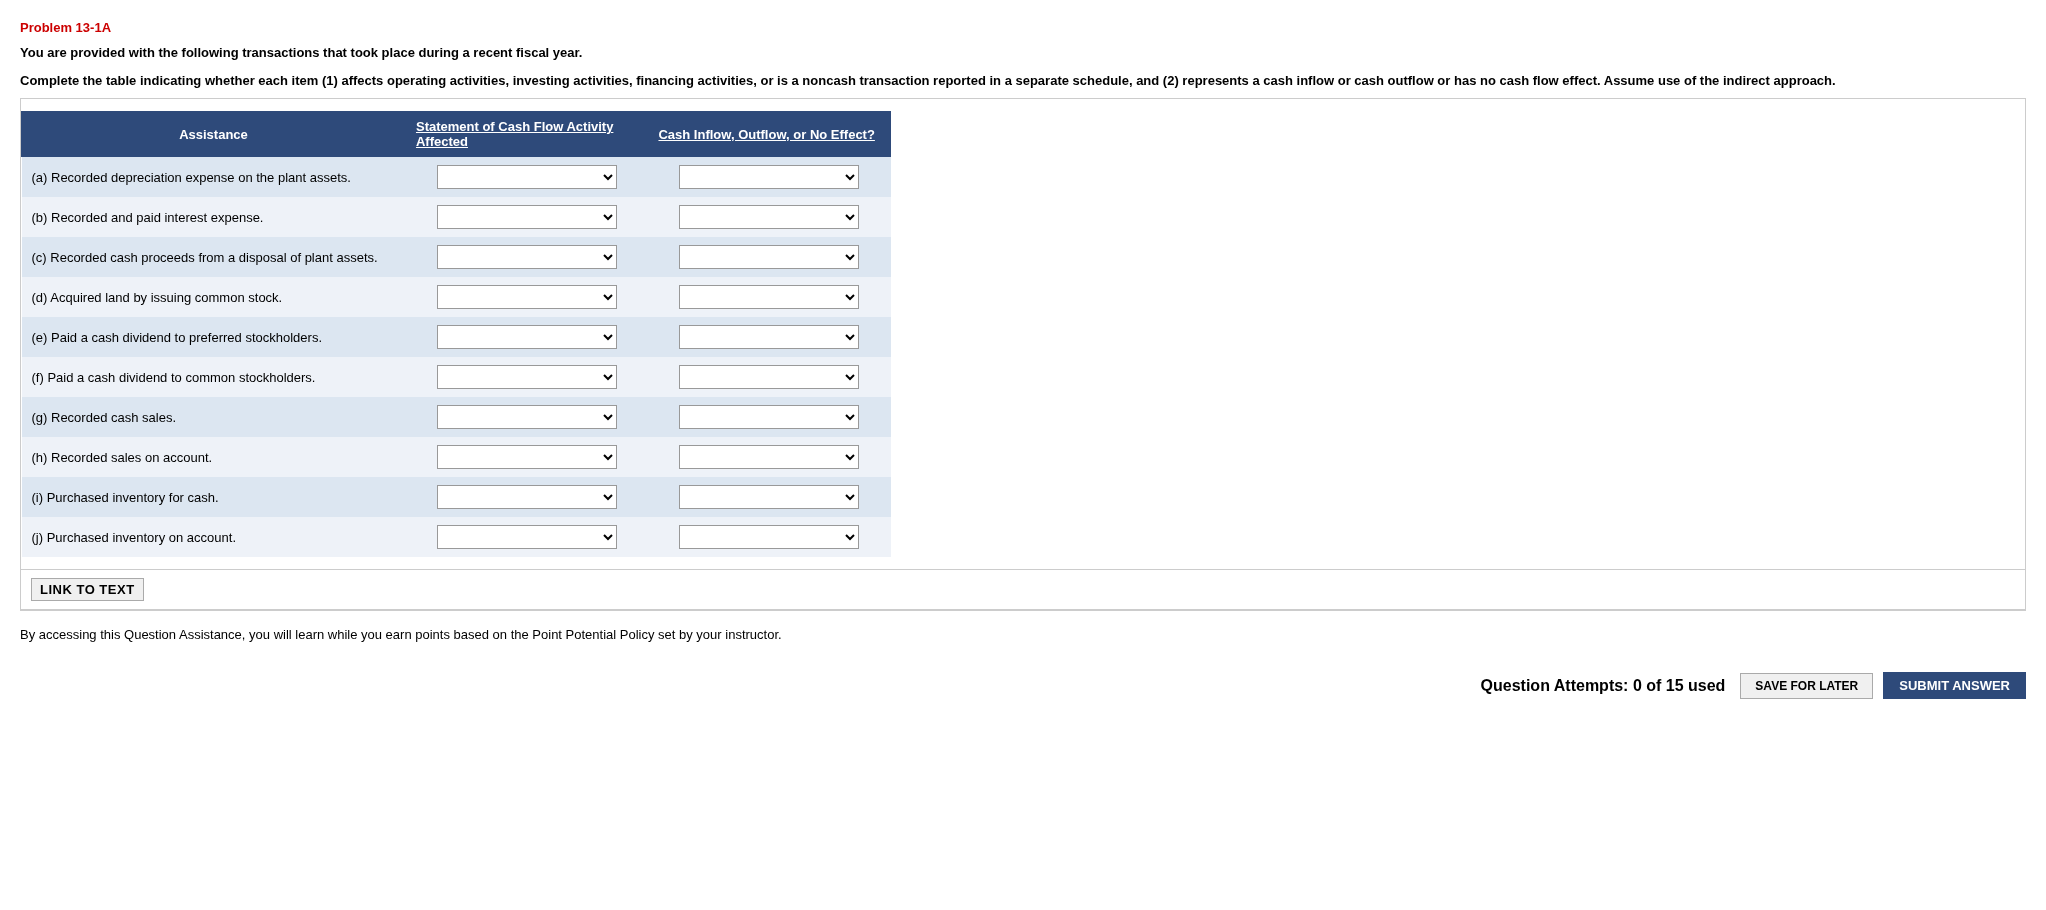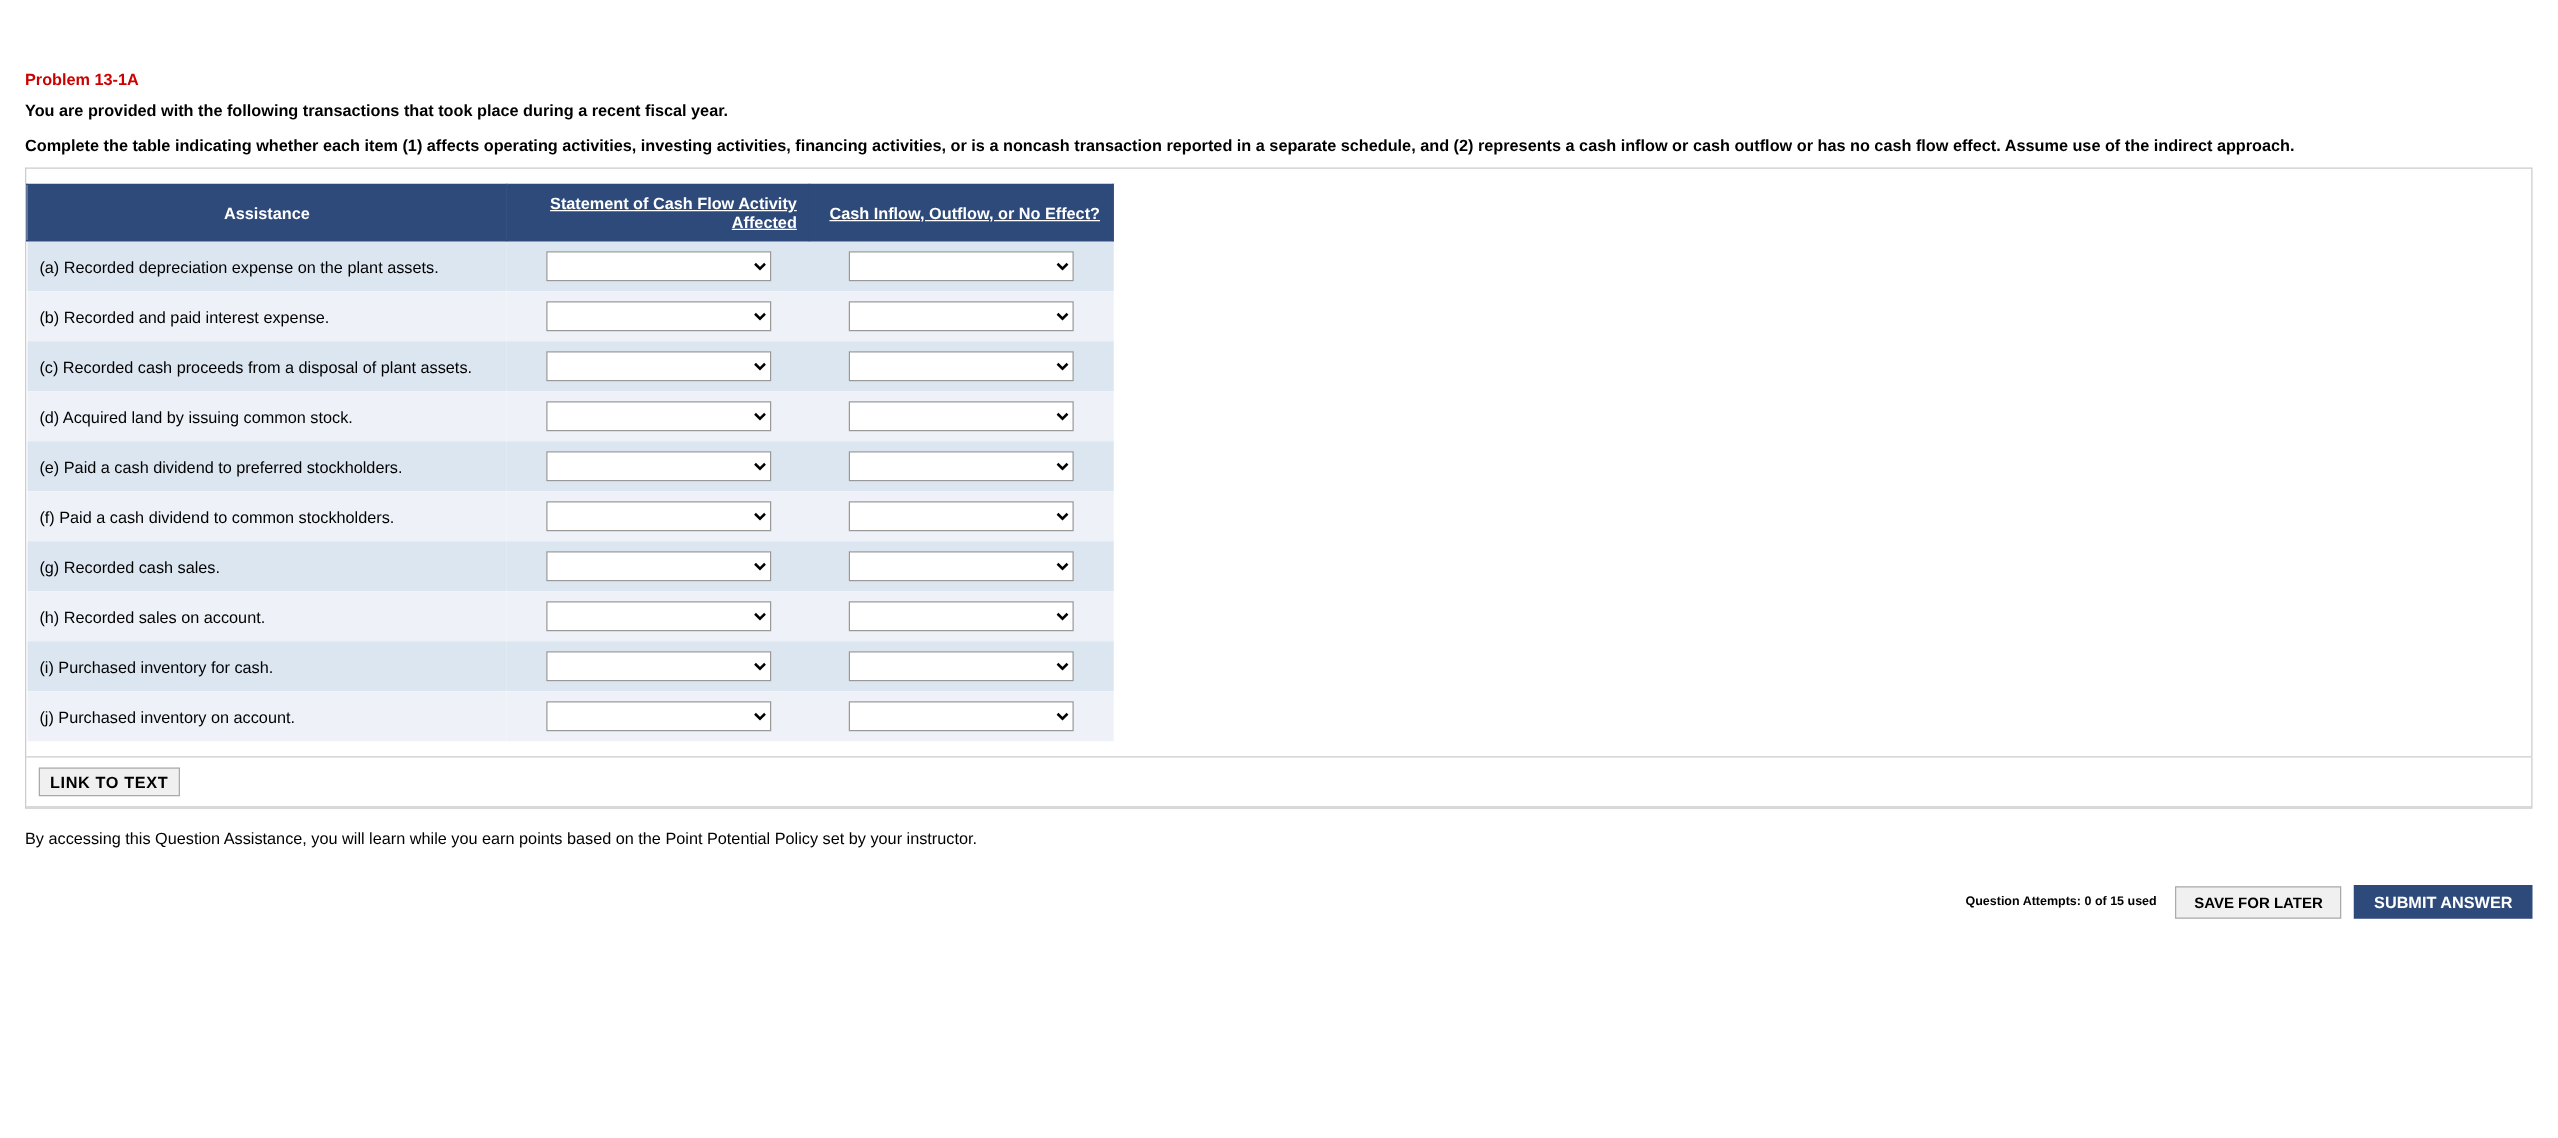--- a/index.html
+++ b/index.html
@@ -7,39 +7,38 @@
       font-family: Arial, sans-serif;
       font-size: 13px;
       background: #fff;
       color: #000;
       padding: 20px;
     }
     .problem-title {
       color: #cc0000;
       font-weight: bold;
       margin-bottom: 8px;
-      margin-top: 36px;
     }
     .instructions {
       margin-bottom: 8px;
       line-height: 1.5;
       font-weight: bold;
     }
     table {
       width: 870px;
       border-collapse: collapse;
       margin-top: 12px;
     }
     thead tr {
       background: #2e4a7a;
       color: #fff;
     }
     thead th {
       padding: 7px 10px;
-      text-align: right;
+      text-align: left;
       font-size: 13px;
       font-weight: bold;
       border: 1px solid #2e4a7a;
     }
     thead th:first-child {
       text-align: center;
     }
     thead th.underline {
       text-decoration: underline;
     }
@@ -92,21 +91,21 @@
       color: #000;
     }
     .action-bar {
       display: flex;
       justify-content: flex-end;
       align-items: center;
       margin-top: 30px;
       gap: 10px;
     }
     .attempts-text {
-      font-size: 10px;
+      font-size: 16px;
       font-weight: bold;
       margin-right: 5px;
     }
     .save-btn {
       border: 1px solid #aaa;
       background: #f0f0f0;
       padding: 5px 14px;
       font-size: 12px;
       font-weight: bold;
       cursor: pointer;

